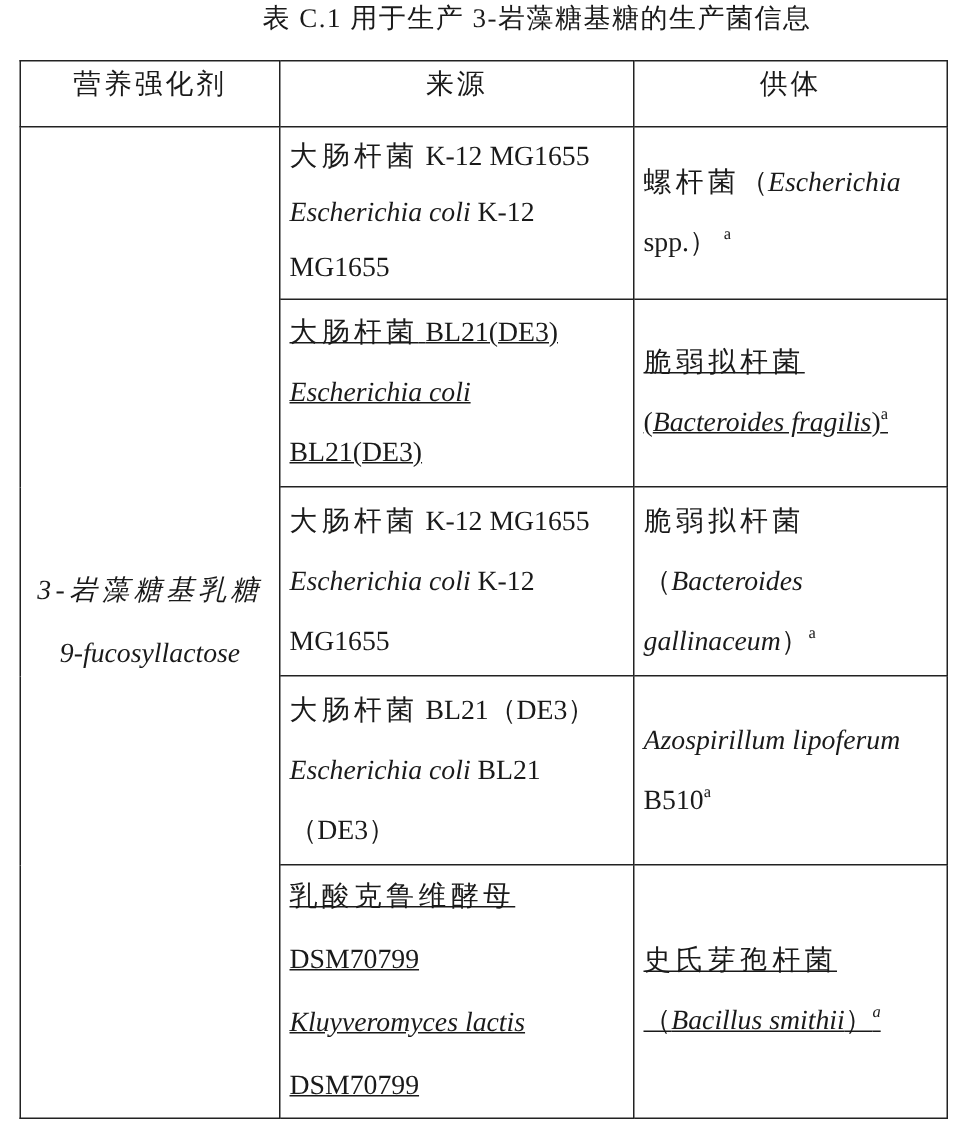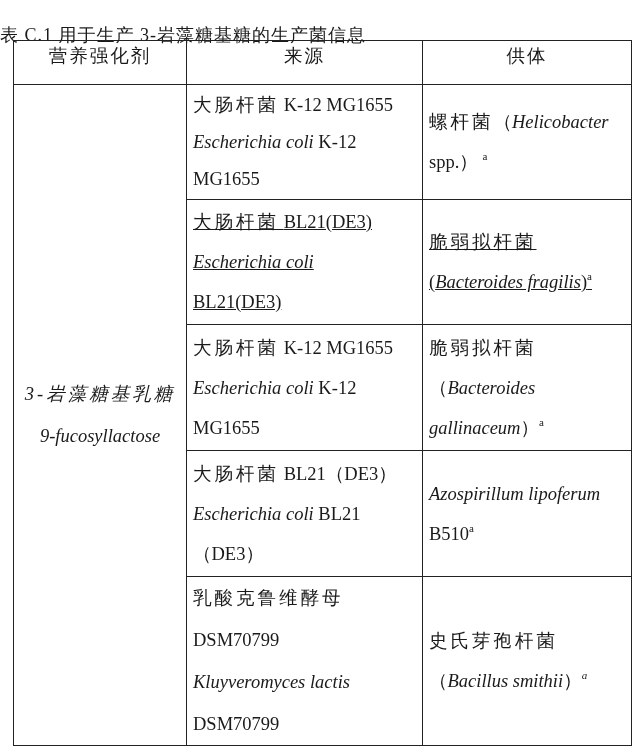--- a/index.html
+++ b/index.html
@@ -1,34 +1,34 @@
 <!DOCTYPE html>
 <html><head>
 <meta charset="utf-8">
 <style>
   html, body { margin: 0; padding: 0; background: #ffffff; }
   body { width: 642px; height: 750px; position: relative; overflow: hidden;
          font-family: "Liberation Serif", "DejaVu Serif", serif; color: #1a1a1a; }
-  .caption { position: absolute; left: 0; top: 23px; width: 541px; text-align: left;
+  .caption { position: absolute; left: 0; top: 0; width: 541px; text-align: right;
              font-size: 18px; letter-spacing: 1px; }
   table { position: absolute; left: 13px; top: 40px; border-collapse: collapse;
           table-layout: fixed; width: 618px; }
   th, td { border: 1.2px solid #222; font-size: 18.5px; font-weight: normal; padding: 0; }
   th { height: 41px; vertical-align: top; padding-top: 2px; text-align: center; letter-spacing: 2px; }
   td.src, td.donor { vertical-align: middle; padding-left: 6px; padding-right: 4px; line-height: 40px; }
   td.nutrient { text-align: center; vertical-align: middle; line-height: 42px; font-style: italic; }
   .line { display: block; white-space: nowrap; }
   .cn { letter-spacing: 3px; }
   i { font-style: italic; }
   sup { font-size: 11px; vertical-align: top; position: relative; top: -6px; }
   .r1 td { height: 114px; }
   .r2 td { height: 124px; text-decoration: underline; }
   .r3 td { height: 125px; }
   .r4 td { height: 125px; }
-  .r5 td { height: 166px; }
+  .r5 td { height: 166px; text-decoration: underline; }
   .donor .line { line-height: 40px; }
 </style>
 </head>
 <body>
 
 <div class="caption">表 C.1  用于生产 3-岩藻糖基糖的生产菌信息</div>
 
 <table>
   <colgroup>
     <col style="width:173px">
@@ -48,21 +48,21 @@
       <td class="nutrient" rowspan="5">
         <span class="line cn">3-岩藻糖基乳糖</span>
         <span class="line">9-fucosyllactose</span>
       </td>
       <td class="src" style="line-height:37px">
         <span class="line"><span class="cn">大肠杆菌</span> <span>K-12 MG1655</span></span>
         <span class="line"><i>Escherichia coli</i> <span>K-12</span></span>
         <span class="line">MG1655</span>
       </td>
       <td class="donor">
-        <span class="line"><span class="cn">螺杆菌</span><span>（</span><i>Helicobacter</i></span>
+        <span class="line"><span class="cn">螺杆菌</span><span>（</span><i>Escherichia</i></span>
         <span class="line"><span>spp.）</span> <sup>a</sup></span>
       </td>
     </tr>
 
     <tr class="r2">
       <td class="src">
         <span class="line"><span class="cn">大肠杆菌</span> <span>BL21(DE3)</span></span>
         <span class="line"><i>Escherichia coli</i></span>
         <span class="line">BL21(DE3)</span>
       </td>

